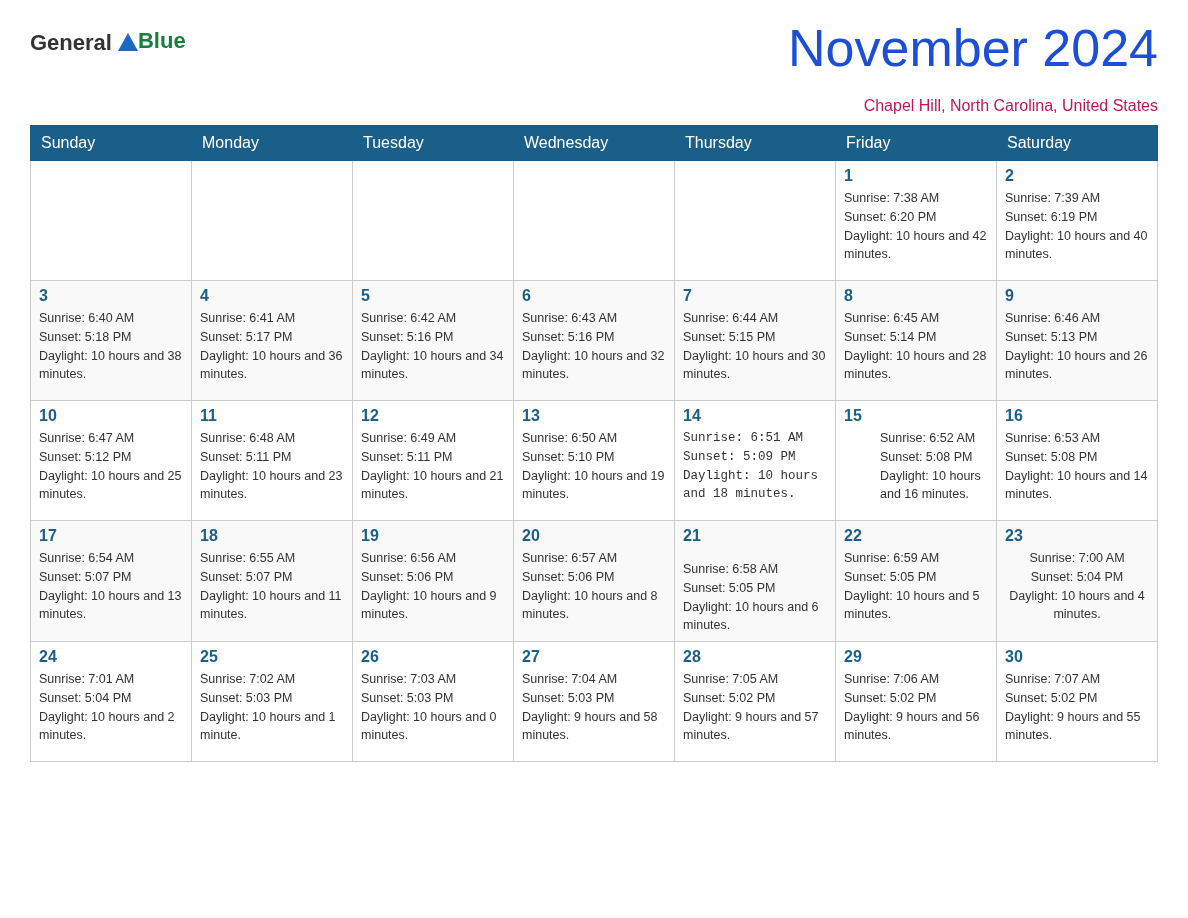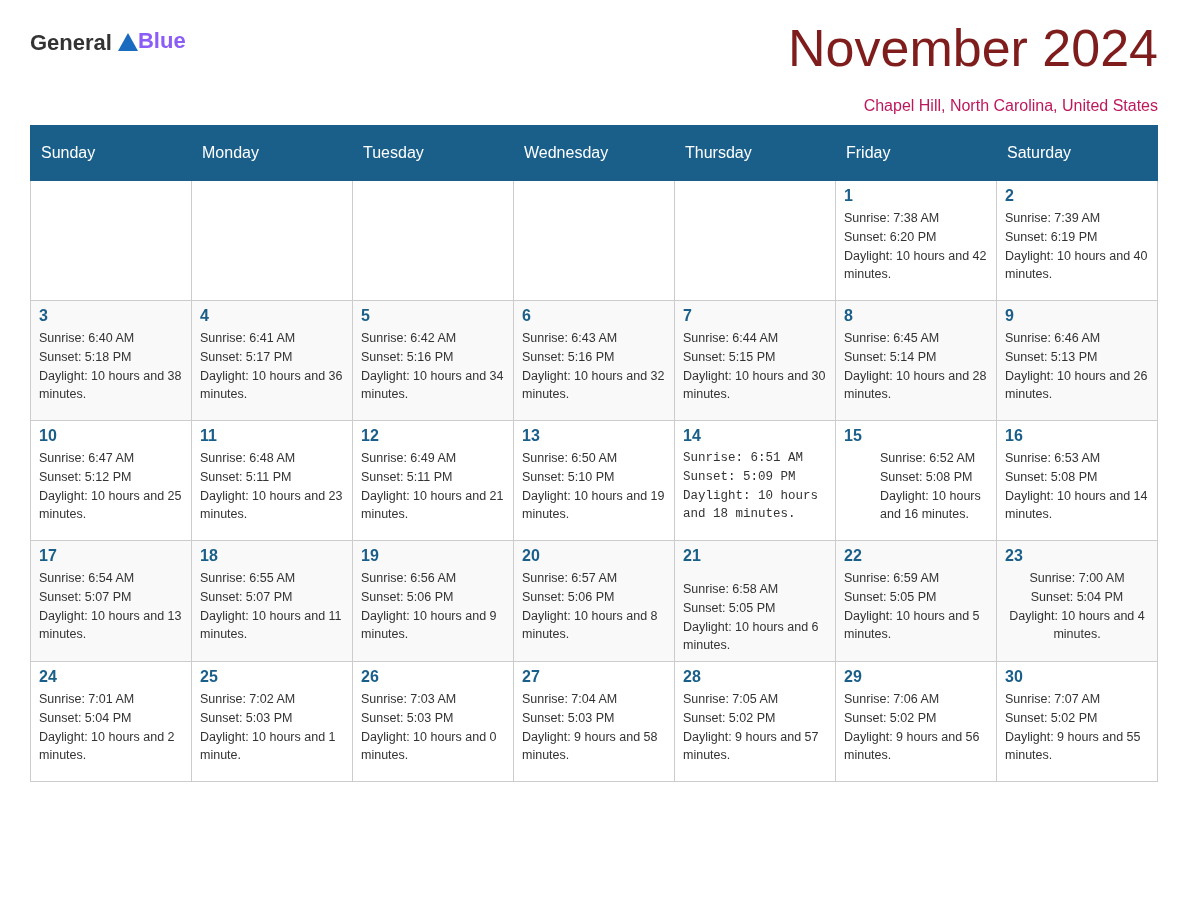--- a/index.html
+++ b/index.html
@@ -36,46 +36,46 @@
       border-left: 10px solid transparent;
       border-right: 10px solid transparent;
       border-bottom: 18px solid #1a6bbf;
       display: inline-block;
       margin-left: 4px;
       margin-bottom: 2px;
     }
     .logo-blue {
       font-size: 22px;
       font-weight: bold;
-      color: #8b5cf6;
+      color: #15803d;
       margin-top: -2px;
     }
     .title-area {
       text-align: right;
     }
     .month-title {
       font-size: 52px;
       font-weight: normal;
-      color: #7f1d1d;
+      color: #1d4ed8;
       line-height: 1.1;
     }
     .location-title {
       font-size: 16px;
       color: #be185d;
       margin-top: 20px;
     }
     .calendar-table {
       width: 100%;
       border-collapse: collapse;
       margin-top: 10px;
     }
     .calendar-table th {
       background-color: #1a5f8a;
       color: #fff;
-      padding: 18px 10px;
+      padding: 8px 10px;
       text-align: left;
       font-size: 16px;
       font-weight: normal;
       border: 1px solid #1a5f8a;
     }
     .calendar-table td {
       vertical-align: top;
       padding: 6px 8px;
       border: 1px solid #ccc;
       width: 14.28%;

